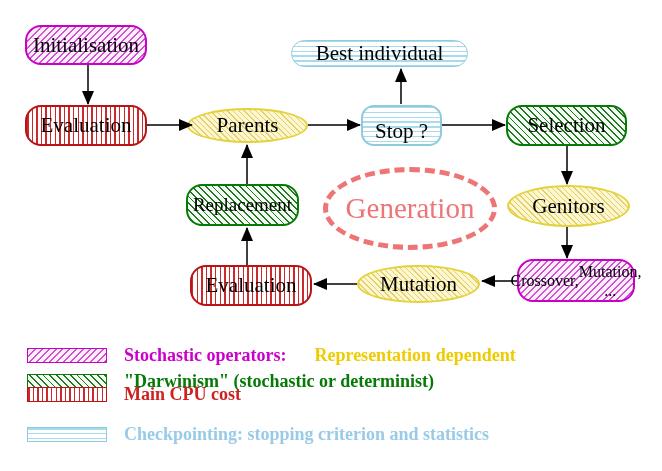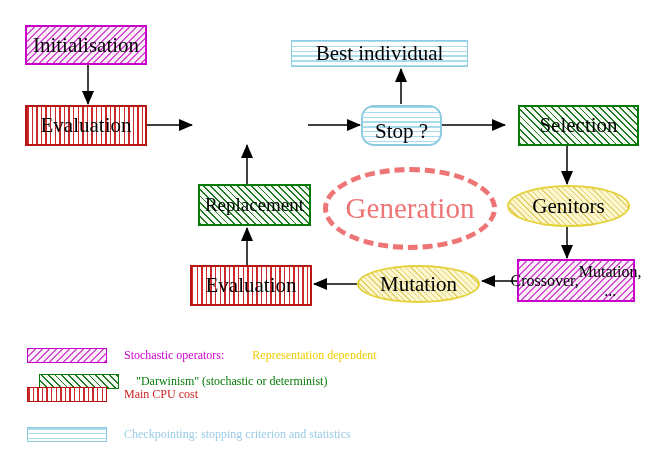--- a/index.html
+++ b/index.html
@@ -13,34 +13,34 @@
   }
   .node {
     position: absolute;
     display: flex;
     align-items: center;
     justify-content: center;
     box-sizing: border-box;
     font-size: 21px;
     color: #000;
     text-align: center;
+    border-radius: 16px;
   }
   
   .hatch-magenta {
     background: repeating-linear-gradient(135deg, #d24fd2 0px, #d24fd2 1.4px, #fbeffb 1.4px, #fbeffb 4.8px);
     border: 2px solid #c800c8;
   }
   .stripe-red {
     background: repeating-linear-gradient(90deg, #cc2a2a 0px, #cc2a2a 1.5px, #ffffff 1.5px, #ffffff 4.6px);
     border: 2px solid #b81414;
   }
   .hatch-green {
     background: repeating-linear-gradient(45deg, #1e7a1e 0px, #1e7a1e 1.3px, #f7fbf5 1.3px, #f7fbf5 4.8px);
     border: 2px solid #067a06;
-    margin-left: 12px;
   }
   .stripe-cyan {
     background: repeating-linear-gradient(180deg, #a8dcec 0px, #a8dcec 1.5px, #ffffff 1.5px, #ffffff 4.8px);
     border: 2px solid #8ecbe0;
   }
   .hatch-yellow {
     background: repeating-linear-gradient(45deg, #e4cf6e 0px, #e4cf6e 1px, #fcf7cf 1px, #fcf7cf 4px);
     border: 2px solid #e4d23c;
     border-radius: 50%;
   }
@@ -75,22 +75,22 @@
     height: 15px;
     box-sizing: border-box;
     flex: 0 0 80px;
   }
   .legend-swatch.hatch-magenta,
   .legend-swatch.hatch-green,
   .legend-swatch.stripe-red,
   .legend-swatch.stripe-cyan { border-width: 1.5px; }
   .legend-text {
     margin-left: 17px;
-    font-size: 12px;
-    font-weight: normal;
+    font-size: 18px;
+    font-weight: bold;
     white-space: pre;
   }
   .t-magenta { color: #cc00cc; }
   .t-gold    { color: #eecc00; }
   .t-green   { color: #067a06; }
   .t-red     { color: #cc2222; }
   .t-cyan    { color: #99cbe8; }
 </style>
 </head>
 <body>
@@ -98,20 +98,23 @@
 <div class="canvas">
 
   <div class="node hatch-magenta" style="left:25px; top:25px; width:122px; height:40px;">
     <span>Initialisation</span>
   </div>
 
   <div class="node stripe-red" style="left:25px; top:105px; width:122px; height:41px;">
     <span>Evaluation</span>
   </div>
 
+  <div class="node hatch-yellow ellipse" style="left:187px; top:108px; width:121px; height:35px;">
+    <span>Parents</span>
+  </div>
 
   <div class="node stripe-cyan" style="left:291px; top:40px; width:177px; height:27px; border-width:1.5px;">
     <span>Best individual</span>
   </div>
 
   <div class="node stripe-cyan rounded" style="left:361px; top:105px; width:81px; height:41px;">
     <span>Stop ?</span>
   </div>
 
   <div class="node hatch-green" style="left:506px; top:105px; width:121px; height:41px;">

